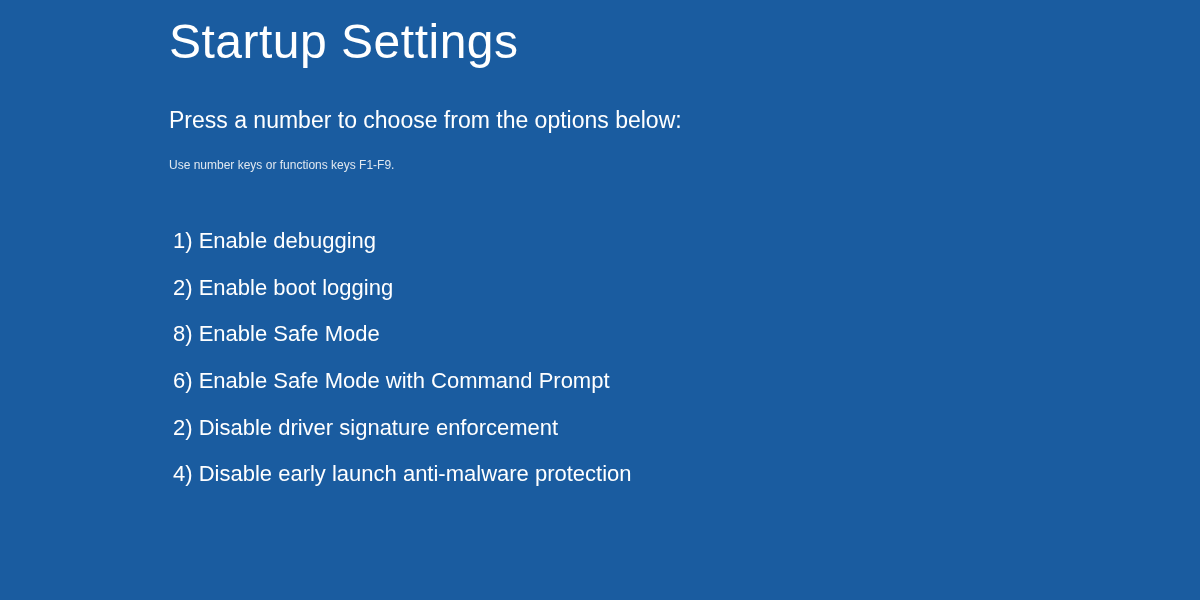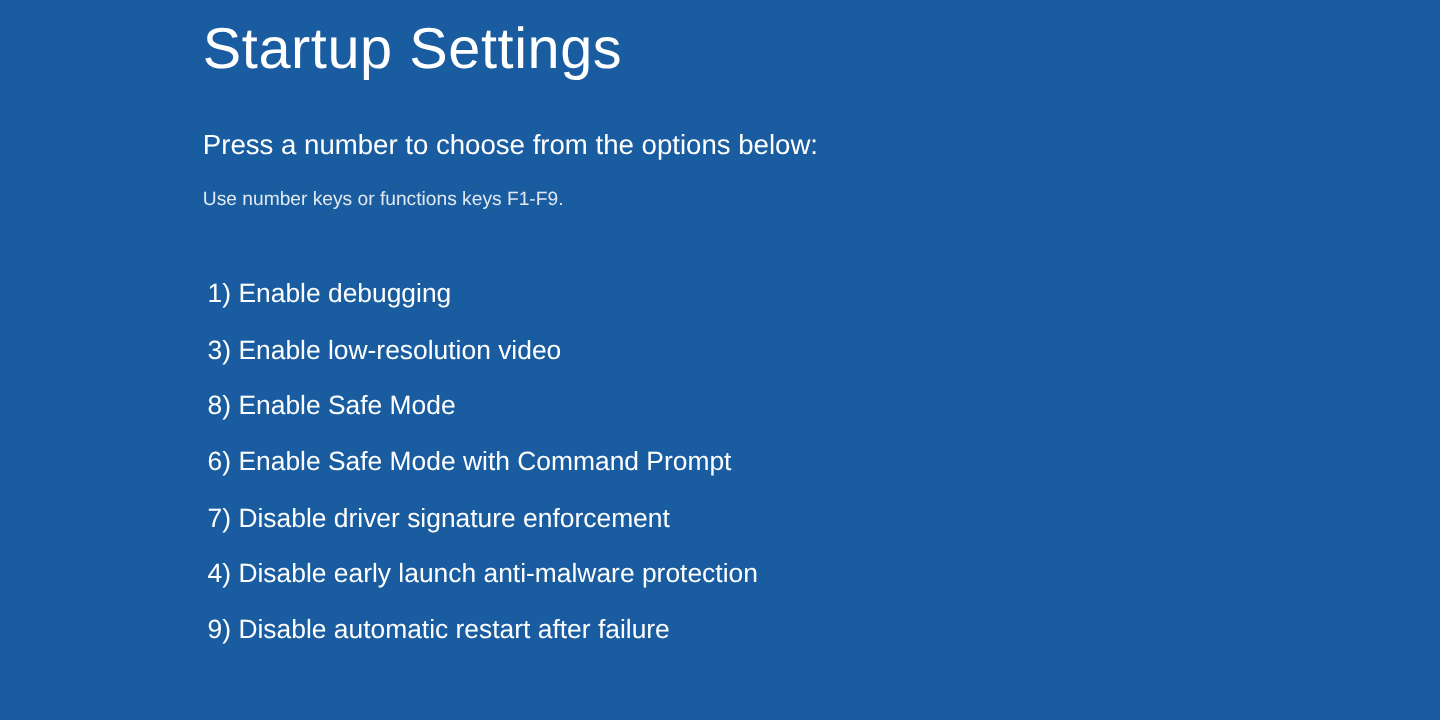--- a/index.html
+++ b/index.html
@@ -25,21 +25,21 @@
       letter-spacing: 0.5px;
       margin-bottom: 38px;
       padding-top: 2px;
     }
     .subtitle {
       font-size: 23px;
       font-weight: 400;
       margin-bottom: 24px;
     }
     .hint {
-      font-size: 16px;
+      font-size: 12px;
       font-weight: 300;
       margin-bottom: 50px;
       color: #e0e8f0;
     }
     .options {
       display: flex;
       flex-direction: column;
       gap: 9px;
     }
     .option-item {
@@ -50,20 +50,19 @@
   </style>
 </head>
 <body>
 
 <div class="container">
   <h1 class="title">Startup Settings</h1>
   <div class="subtitle">Press a number to choose from the options below:</div>
   <div class="hint">Use number keys or functions keys F1-F9.</div>
   <div class="options">
     <div class="option-item">1) Enable debugging</div>
-    <div class="option-item">3) Enable low-resolution video</div>
+    <div class="option-item">2) Enable boot logging</div>
     <div class="option-item">8) Enable Safe Mode</div>
     <div class="option-item">6) Enable Safe Mode with Command Prompt</div>
-    <div class="option-item">7) Disable driver signature enforcement</div>
+    <div class="option-item">2) Disable driver signature enforcement</div>
     <div class="option-item">4) Disable early launch anti-malware protection</div>
-    <div class="option-item">9) Disable automatic restart after failure</div>
   </div>
 </div>
 
 </body></html>

